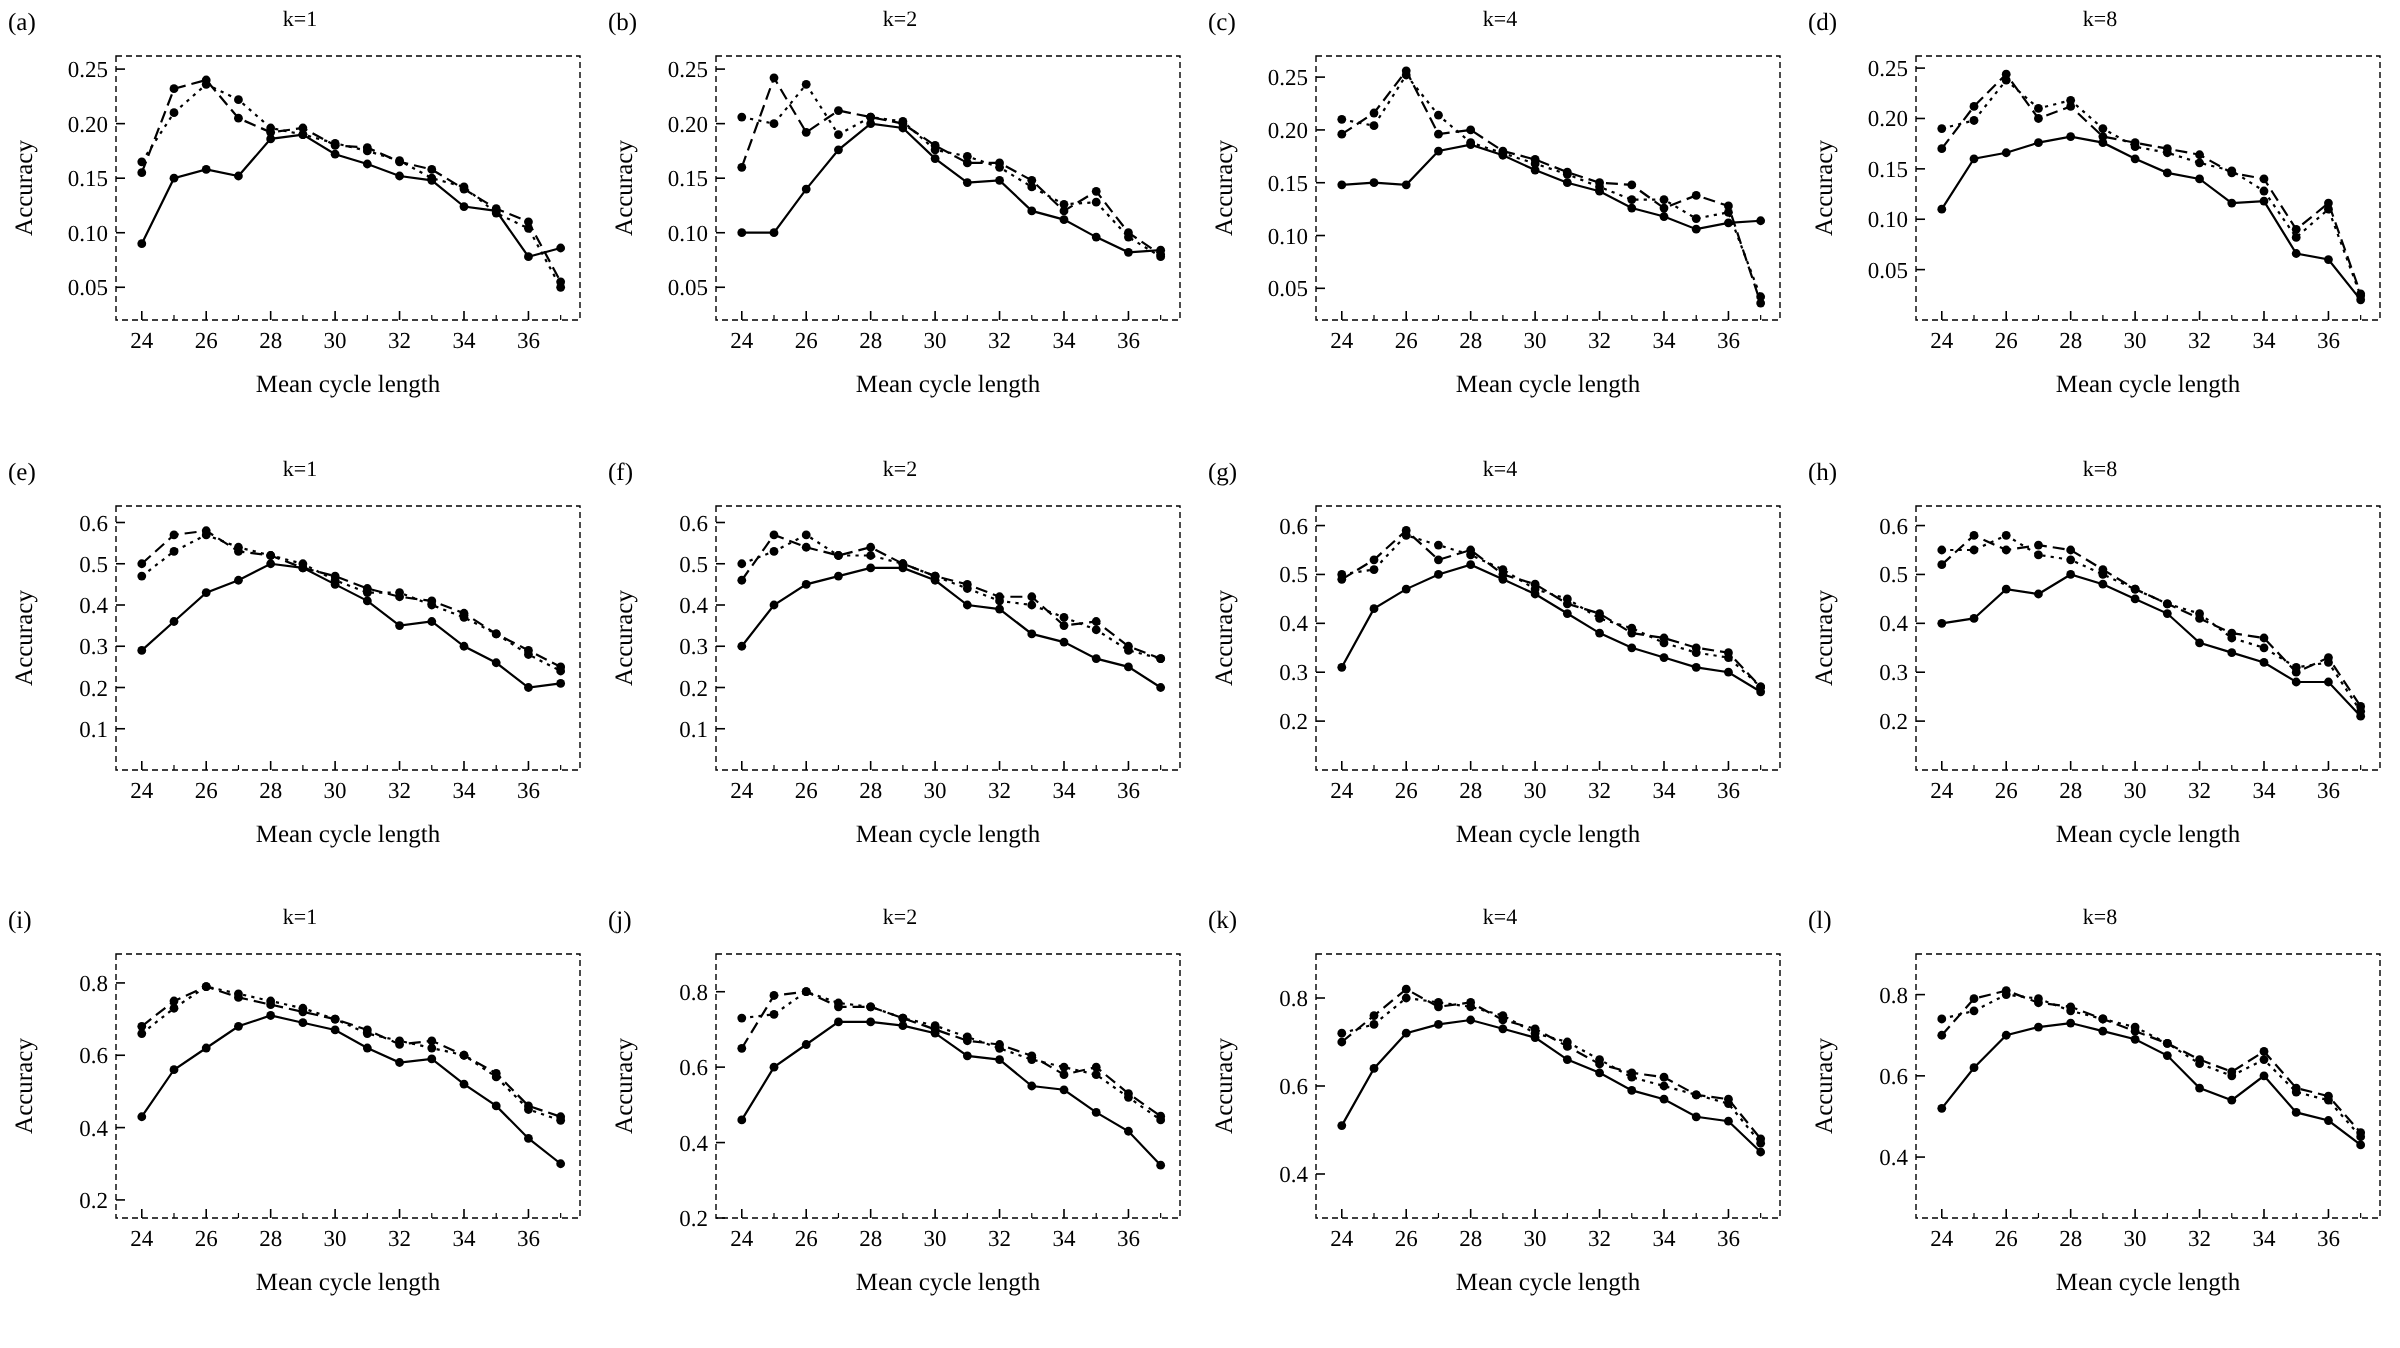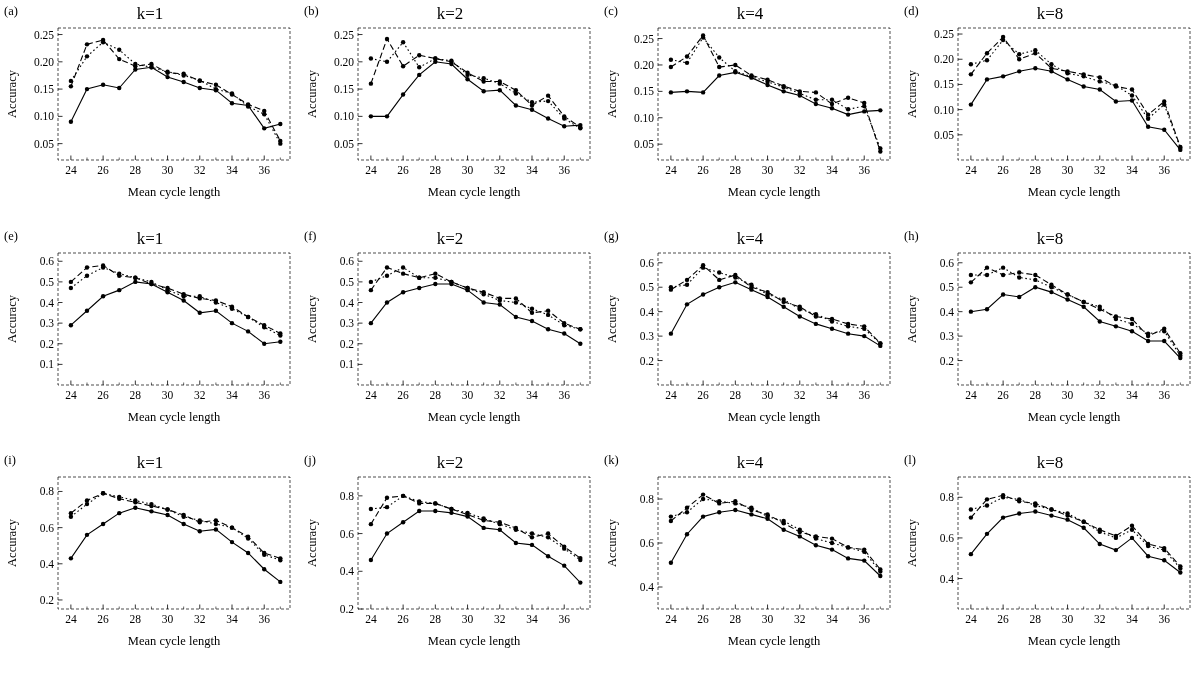--- a/index.html
+++ b/index.html
@@ -9,21 +9,21 @@
     grid-template-columns:repeat(4,300px);
     grid-template-rows:repeat(3,224.6px);
     width:1200px;height:674px;
   }
   .panel{position:relative;width:300px;height:224.6px;}
   .panel-letter{
     position:absolute;left:4px;top:4px;font-size:12.5px;font-family:"Liberation Serif",serif;
   }
   .panel-title{
     position:absolute;top:4px;left:0;width:100%;text-align:center;
-    font-size:17px;font-family:"Liberation Serif",serif;
+    font-size:11px;font-family:"Liberation Serif",serif;
   }
   .plot-wrap{position:absolute;left:0;top:0;width:300px;height:224.6px;}
   svg{display:block;}
   text{font-family:"Liberation Serif",serif;}
 </style>
 </head>
 <body>
 
 <div id="grid">
     <div class="panel">

